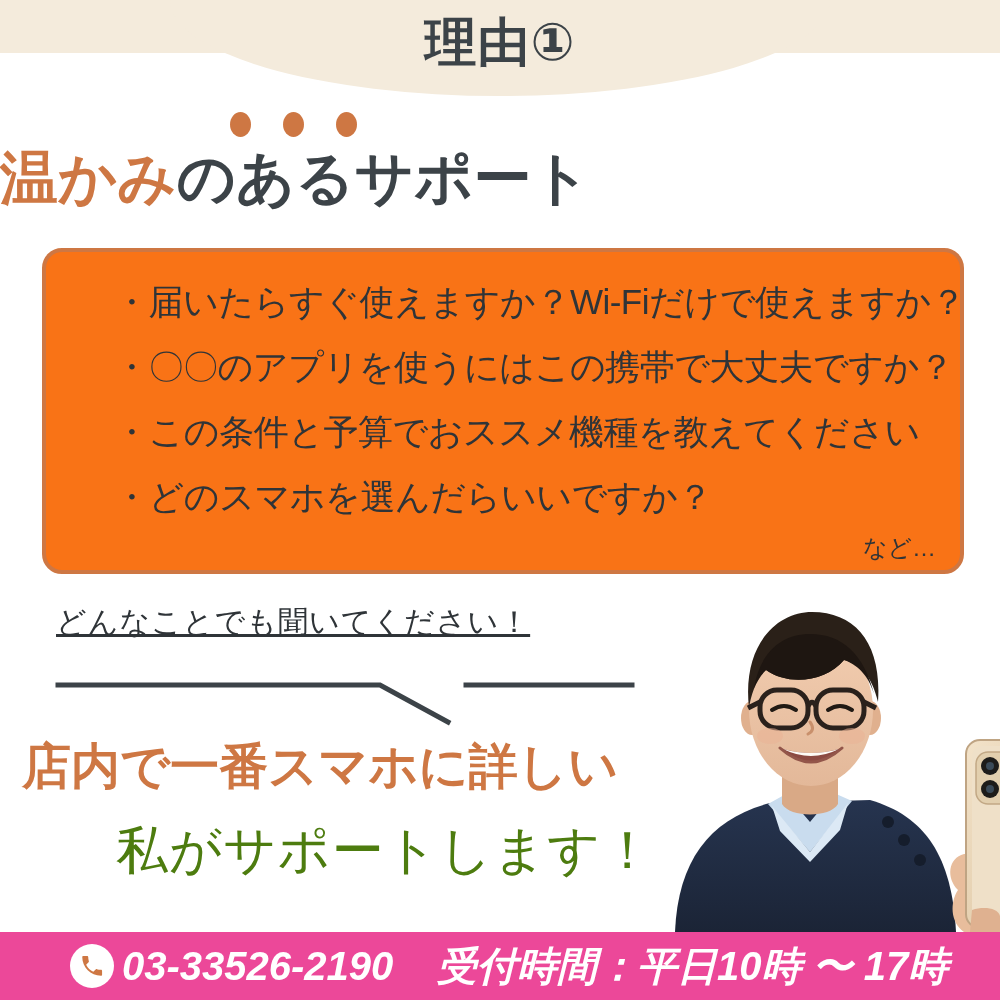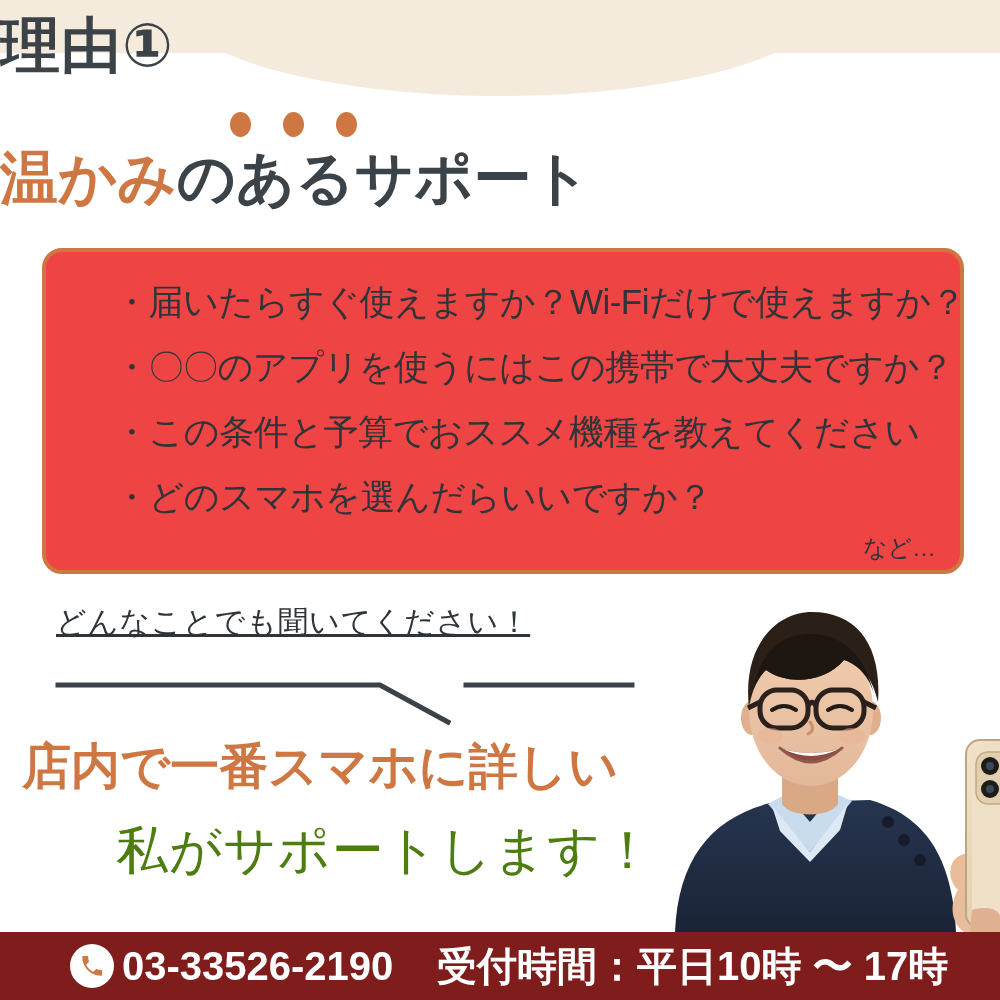--- a/index.html
+++ b/index.html
@@ -15,21 +15,21 @@
   .header-band{
     position:absolute; left:0; top:0; width:1000px; height:53px;
     background:#F4EBDC;
   }
   .header-bulge{
     position:absolute; left:170px; top:-42px; width:660px; height:138px;
     background:#F4EBDC; border-radius:0 0 330px 330px / 0 0 96px 96px;
   }
   .header-title{
     position:absolute; left:0; top:16px; width:1000px;
-    font-size:60px; font-weight:700;
+    text-align:center; font-size:52px; font-weight:700;
     color:#3C4348; letter-spacing:1px; line-height:1;
     z-index:4;
   }
 
   
   .dots{ position:absolute; left:224px; top:112px; width:150px; height:26px; z-index:3; }
   .dots span{
     position:absolute; top:0; width:21px; height:25px;
     background:#CE7743; border-radius:50%;
   }
@@ -42,21 +42,21 @@
     position:absolute; left:0; top:146px; width:1000px;
     font-size:58px; font-weight:700;
     color:#3C4348; line-height:1.12; letter-spacing:0px;
     white-space:nowrap;
   }
   .sub-heading .hl{ color:#CE7743; }
 
   
   .q-box{
     position:absolute; left:42px; top:248px; width:922px; height:326px;
-    border:4px solid #CE7743; border-radius:20px; background:#ef4444;
+    border:4px solid #CE7743; border-radius:20px; background:#f97316;
   }
   .q-list{
     position:absolute; left:68px; top:32px; width:850px;
   }
   .q-item{
     font-size:35px; color:#2F3438; line-height:1.0;
     margin-bottom:30px; white-space:nowrap; letter-spacing:-0.5px;
   }
   .q-item:last-of-type{ margin-bottom:0; }
   .q-note{
@@ -85,22 +85,23 @@
 
   
   .photo{
     position:absolute; left:620px; top:590px; width:380px; height:342px;
     overflow:hidden;
   }
 
   
   .footer{
     position:absolute; left:0; bottom:0; width:1000px; height:68px;
-    background:#7f1d1d; display:flex; align-items:center;
+    background:#ec4899; display:flex; align-items:center;
     z-index:6;
+    font-style:italic;
   }
   .phone-icon{
     position:absolute; left:70px; top:12px;
     width:44px; height:44px; border-radius:50%; background:#fff;
     display:flex; align-items:center; justify-content:center;
   }
   .phone-num{
     position:absolute; left:122px; top:14px;
     font-size:40px; font-weight:600; color:#fff;
     letter-spacing:0px; line-height:40px;

